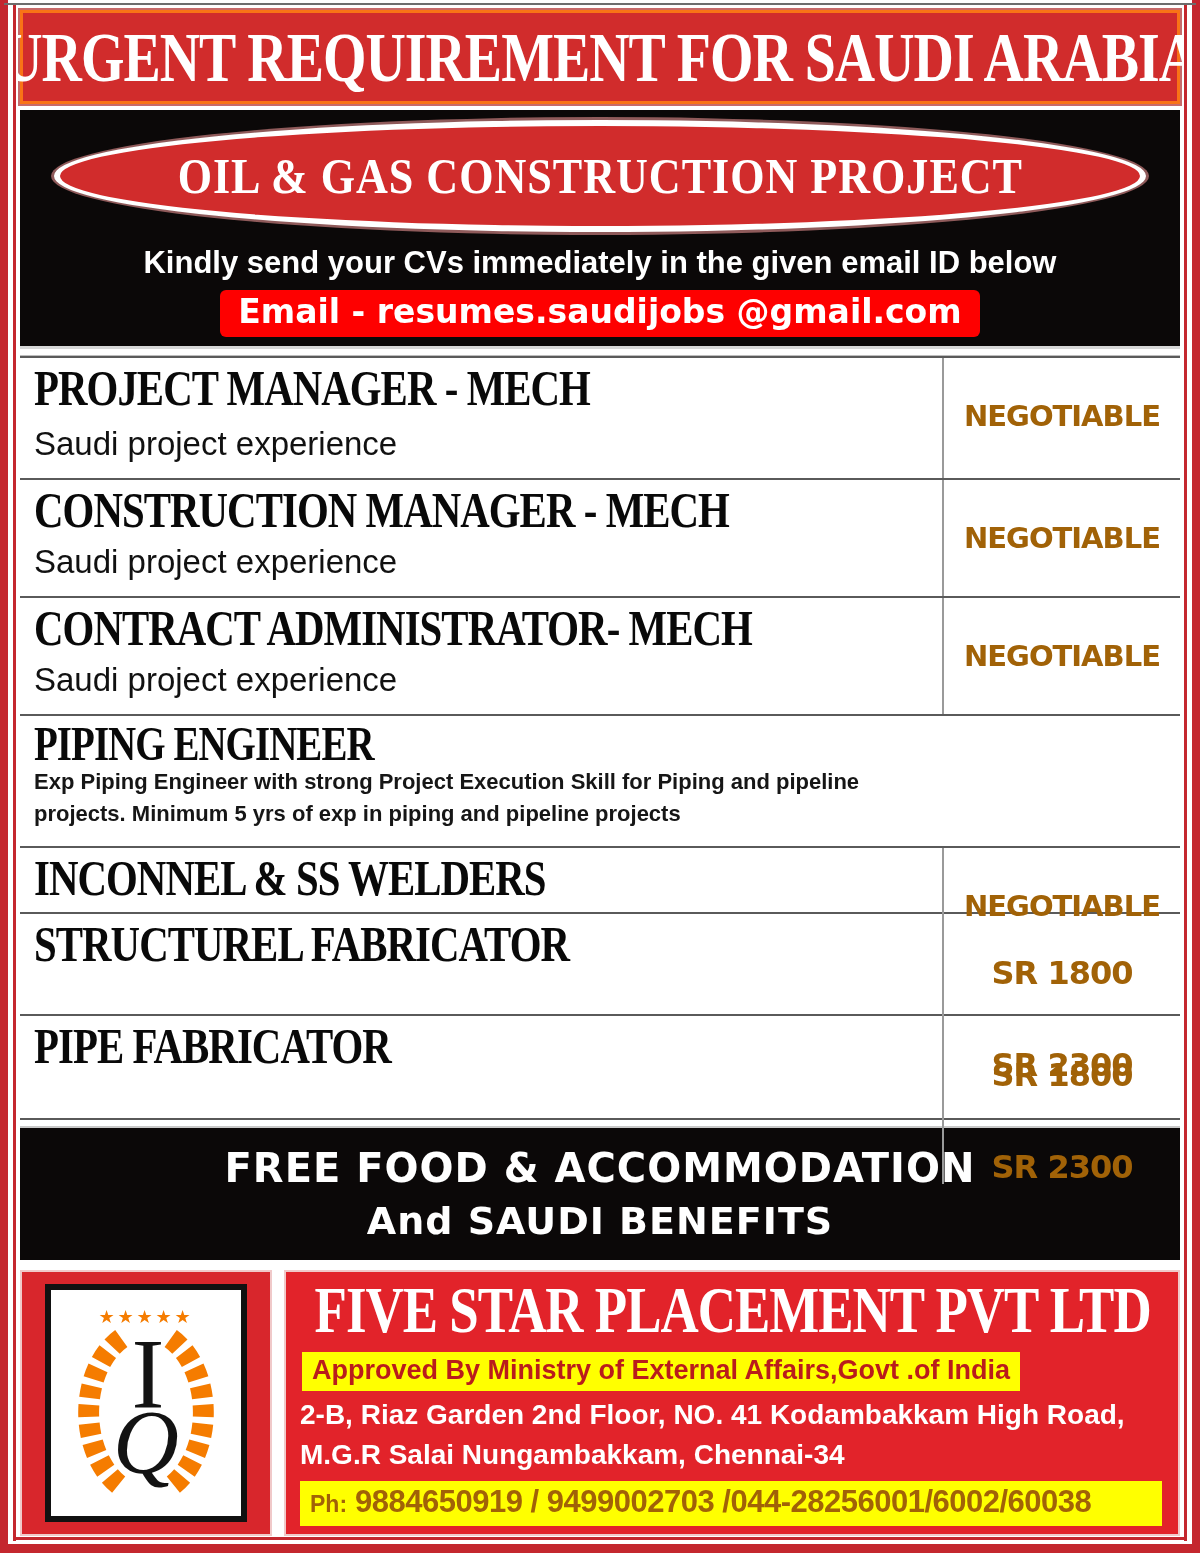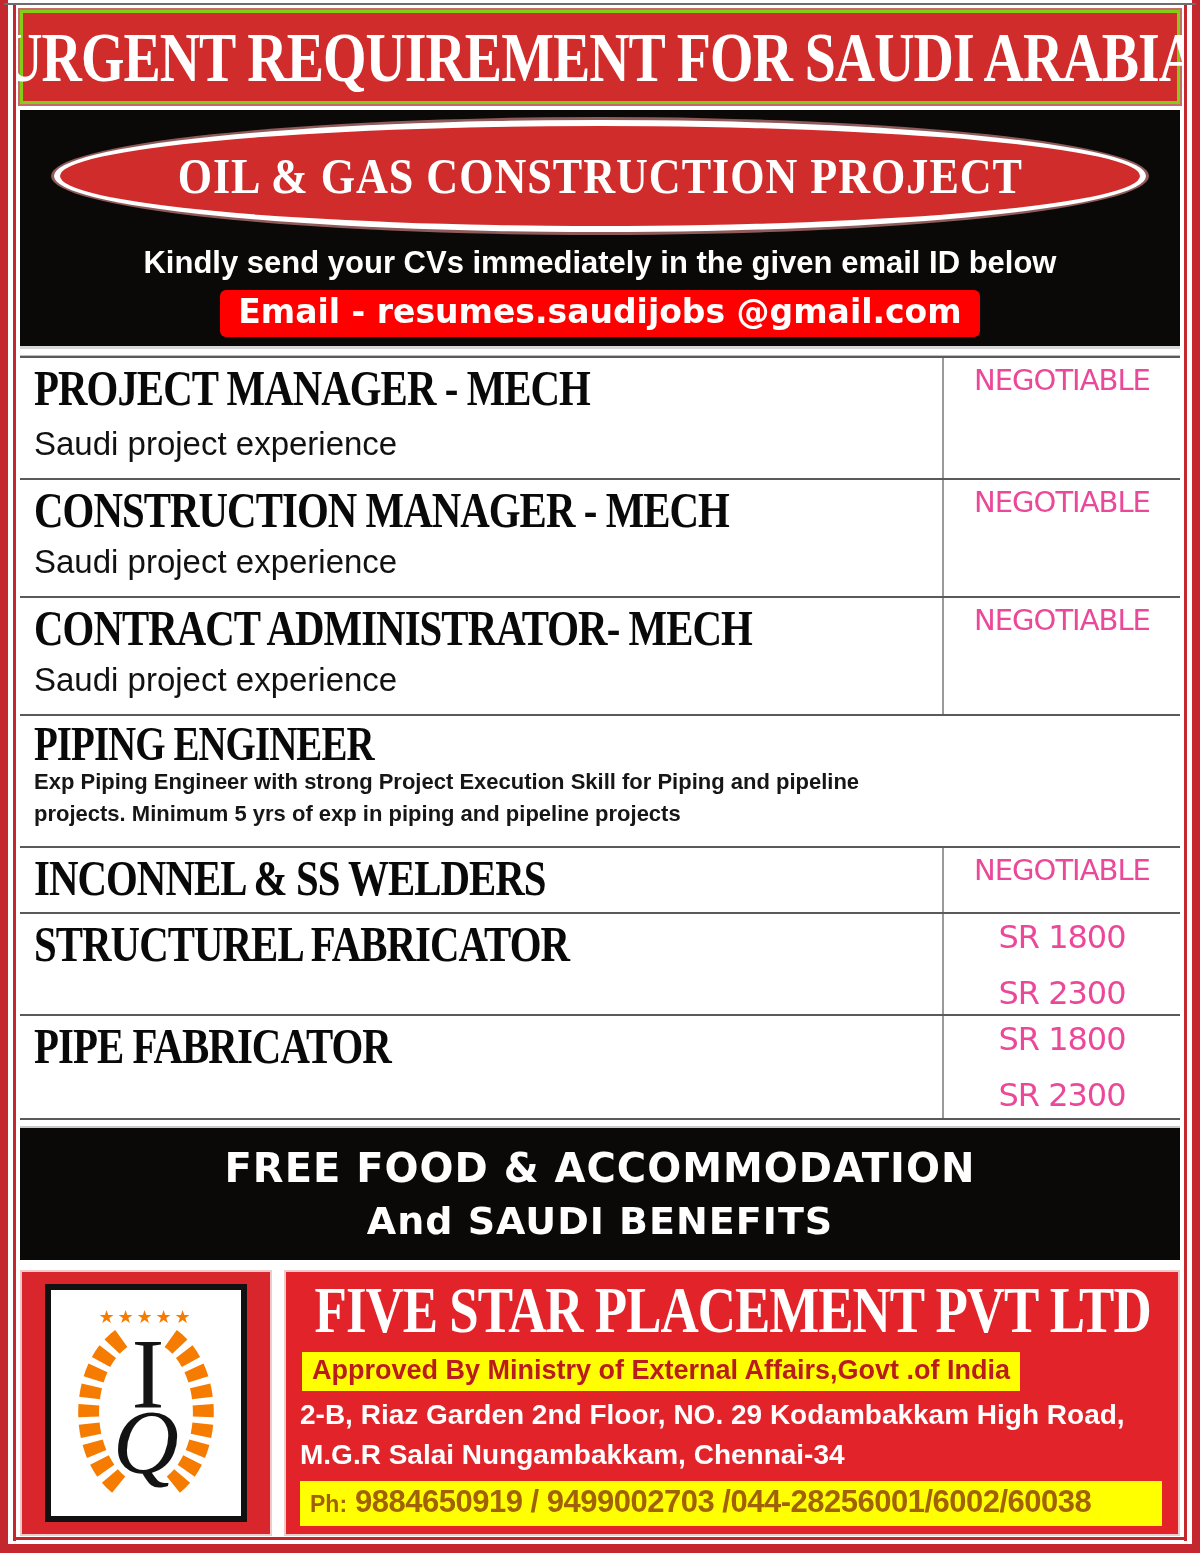--- a/index.html
+++ b/index.html
@@ -27,21 +27,21 @@
   .innerline-left{left:13px;} .innerline-right{right:13px;}
   .top-line{position:absolute;top:3px;left:4px;right:4px;height:2px;background:#6d6d6d;z-index:5;}
   .bottom-line{position:absolute;bottom:13px;left:13px;right:13px;height:3px;background:var(--frame-red);z-index:5;}
   .bottom-stripe{position:absolute;bottom:0;left:0;right:0;height:9px;background:var(--frame-red);z-index:5;}
 
   .content{position:absolute;left:20px;right:20px;top:10px;}
 
   
   .banner{
     height:94px;background:var(--banner-red);
-    border:3px solid #84cc16;
+    border:3px solid #f97316;
     box-shadow:0 0 0 2px #c76a6a;
     display:flex;align-items:center;justify-content:center;
     margin-bottom:6px;
   }
   .banner-text{
     color:#ffffff;font-family:"Liberation Serif", serif;font-weight:bold;
     font-size:57px;letter-spacing:-1px;white-space:nowrap;
     display:inline-block;transform:scale(0.98,1.22);
   }
 
@@ -100,22 +100,22 @@
   .job-row:nth-child(4) .job-title > span{font-size:41px;}
   .job-sub{font-size:33px;color:#111111;font-weight:400;line-height:1.1;}
   .job-desc{font-size:22px;font-weight:bold;color:#161616;line-height:1.45;max-width:910px;}
   .job-sub:empty,.job-desc:empty,.sal:empty{display:none;}
   .salary{
     border-left:2px solid #9a9a9a;
     display:flex;flex-direction:column;align-items:center;
     padding-top:7px;gap:22px;
   }
   .sal{
-    font-family:"DejaVu Sans", sans-serif;font-weight:normal;color:#ec4899;
-    font-size:29px;letter-spacing:-1px;white-space:nowrap;line-height:1.05;
+    font-family:"DejaVu Sans", sans-serif;font-weight:bold;color:#a16207;
+    font-size:29px;letter-spacing:-1px;white-space:nowrap;line-height:1.05;margin-top:36px;
   }
   .job-row:nth-child(4) .sal,
   .job-row:nth-child(6) .sal,
   .job-row:nth-child(7) .sal{font-size:32px;}
 
   
   .benefits{
     height:132px;background:var(--section-black);color:#ffffff;
     display:flex;flex-direction:column;align-items:center;justify-content:center;gap:8px;
   }
@@ -290,21 +290,21 @@
           <path d="M 126 50 A 64 88 0 0 1 126 206" fill="none" stroke="#f57c00" stroke-width="22" stroke-dasharray="13 7"></path>
           <text x="102" y="122" text-anchor="middle" font-family="Liberation Serif, serif" font-size="104" fill="#131313">I</text>
           <text x="100" y="192" text-anchor="middle" font-family="Liberation Serif, serif" font-style="italic" font-size="96" fill="#131313">Q</text>
         </svg>
       </div>
     </div>
     <div class="footer-split"></div>
     <div class="info-cell">
       <div class="company-name"><span>FIVE STAR PLACEMENT PVT LTD</span></div>
       <div class="approval">Approved By Ministry of External Affairs,Govt .of India</div>
-      <div class="addr">2-B, Riaz Garden 2nd Floor, NO. 29 Kodambakkam High Road,</div>
+      <div class="addr">2-B, Riaz Garden 2nd Floor, NO. 41 Kodambakkam High Road,</div>
       <div class="addr">M.G.R Salai Nungambakkam, Chennai-34</div>
       <div class="phone-box">
         <span class="phone-label">Ph:</span>
         <span class="phone-numbers">9884650919 / 9499002703 /044-28256001/6002/60038</span>
       </div>
     </div>
   </div>
 
 </div>
 

